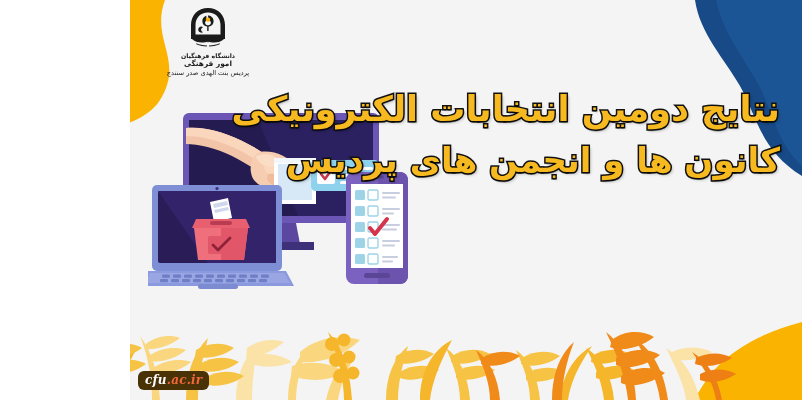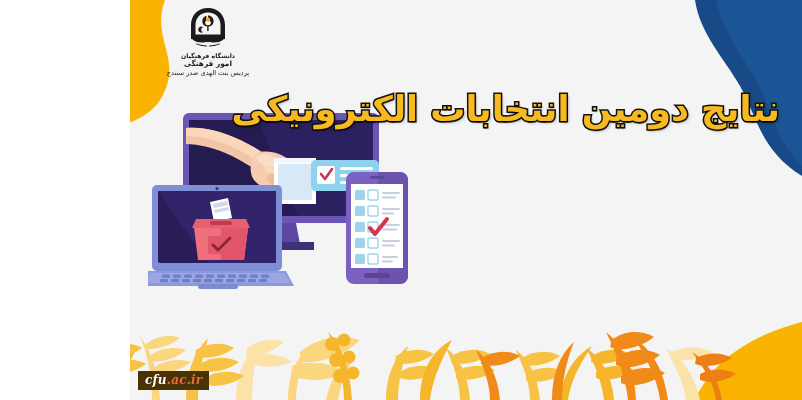--- a/index.html
+++ b/index.html
@@ -63,21 +63,21 @@
   .hl-line:last-child{margin-bottom:0;}
   .hl-2{font-size:34px;}
   .hl-3{font-size:34px;}
 
   
   .url-badge{
     position:absolute;
     left:8px;bottom:10px;
     background:#4a3207;
     padding:3px 7px 4px 7px;
-    border-radius:0;
+    border-radius:6px;
     z-index:9;
     font-family:"DejaVu Serif","Liberation Serif",serif;
     font-size:12px;
     font-weight:bold;
     font-style:italic;
     letter-spacing:.2px;
     line-height:1;
     white-space:nowrap;
     direction:ltr;
   }
@@ -348,19 +348,20 @@
         </g>
 
         <path d="M222 128 L227 134 L239 119" stroke="#d5354a" stroke-width="4" fill="none" stroke-linecap="round" stroke-linejoin="round"></path>
       </g>
 
     </svg>
   </div>
 
   <div class="headline">
     <div class="hl-line hl-1">نتایج دومین انتخابات الکترونیکی</div>
+    <div class="hl-line hl-2">کانون ها و انجمن های پردیس</div>
   </div>
 
   <div class="url-badge">
     <span class="url-a">cfu</span><span class="url-b">.ac.ir</span>
   </div>
 
 </div>
 
 </body></html>

